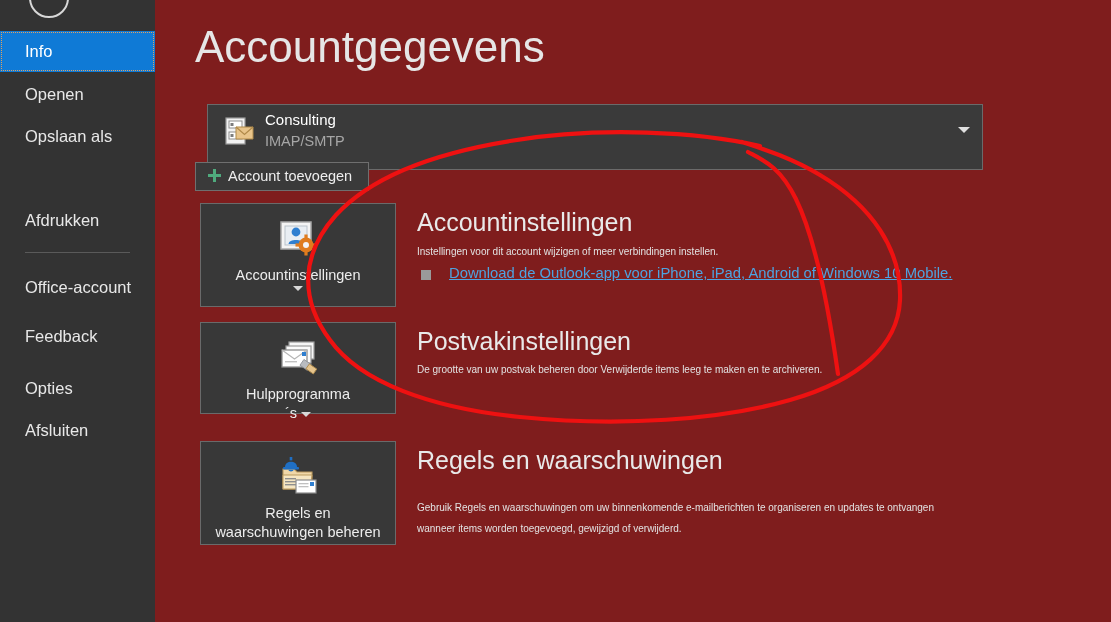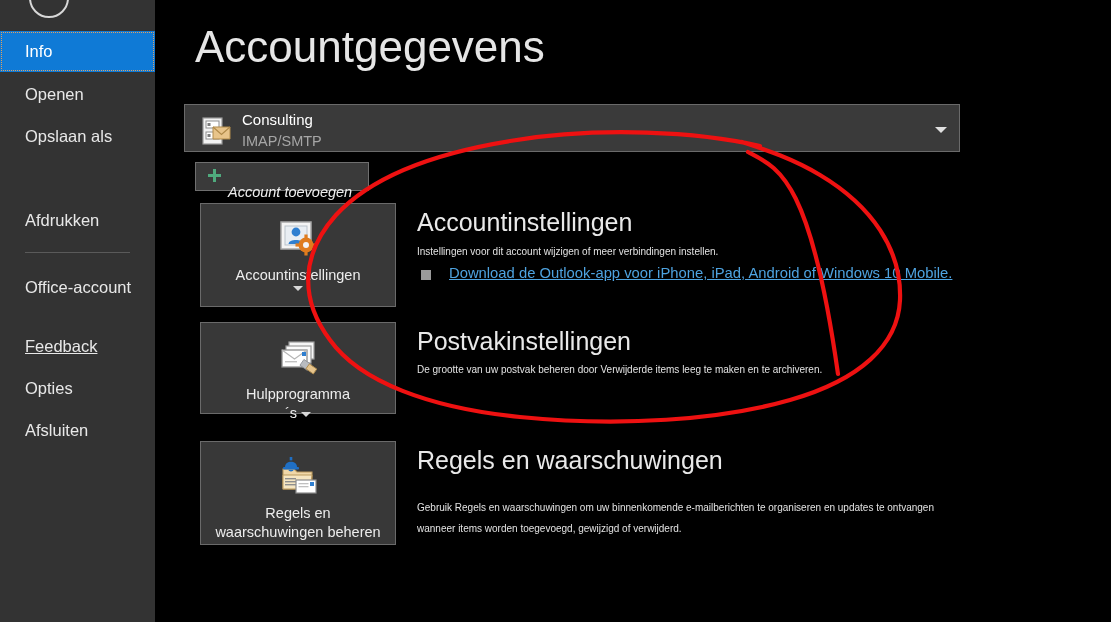--- a/index.html
+++ b/index.html
@@ -77,40 +77,40 @@
     height: 1px;
     background: #5a5a5a;
   }
 
   
   #main {
     position: absolute;
     left: 155px; top: 0;
     width: 956px;
     height: 622px;
-    background: #000000;
+    background: #7f1d1d;
   }
   #page-title {
     position: absolute;
     left: 40px;
     top: 22px;
     font-size: 44px;
     font-weight: 300;
     color: #e6e6e6;
     letter-spacing: 0px;
     white-space: nowrap;
   }
 
   
   #account-bar {
     position: absolute;
-    left: 29px;
+    left: 52px;
     top: 104px;
     width: 776px;
-    height: 48px;
+    height: 66px;
     background: #3a3a3a;
     border: 1px solid #6a6a6a;
     box-sizing: border-box;
   }
   #account-icon {
     position: absolute;
     left: 16px;
     top: 11px;
     width: 30px;
     height: 30px;
@@ -145,23 +145,22 @@
     left: 40px;
     top: 162px;
     height: 29px;
     min-width: 174px;
     background: #3a3a3a;
     border: 1px solid #6f6f6f;
     box-sizing: border-box;
     color: #eeeeee;
     font-size: 14.5px;
     line-height: 27px;
-    padding: 16px 12px 0 32px;
+    padding: 0 12px 0 32px;
     white-space: nowrap;
-    font-style: italic;
   }
   .plus-glyph {
     position: absolute;
     left: 11px;
     top: 5px;
     width: 15px;
     height: 15px;
   }
   .plus-glyph::before, .plus-glyph::after {
     content: "";
@@ -280,21 +279,21 @@
     </div>
     <div class="nav-item" style="top:200px;">
       <span>Afdrukken</span>
     </div>
 
     <div class="nav-sep" style="top:252px;"></div>
 
     <div class="nav-item two-line" style="top:272px;">
       <span>Office-account</span>
     </div>
-    <div class="nav-item" style="top:326px;text-decoration:underline;">
+    <div class="nav-item" style="top:316px;">
       <span>Feedback</span>
     </div>
     <div class="nav-item" style="top:410px;">
       <span>Afsluiten</span>
     </div>
     <div class="nav-item" style="top:368px;">
       <span>Opties</span>
     </div>
   </div>
 

